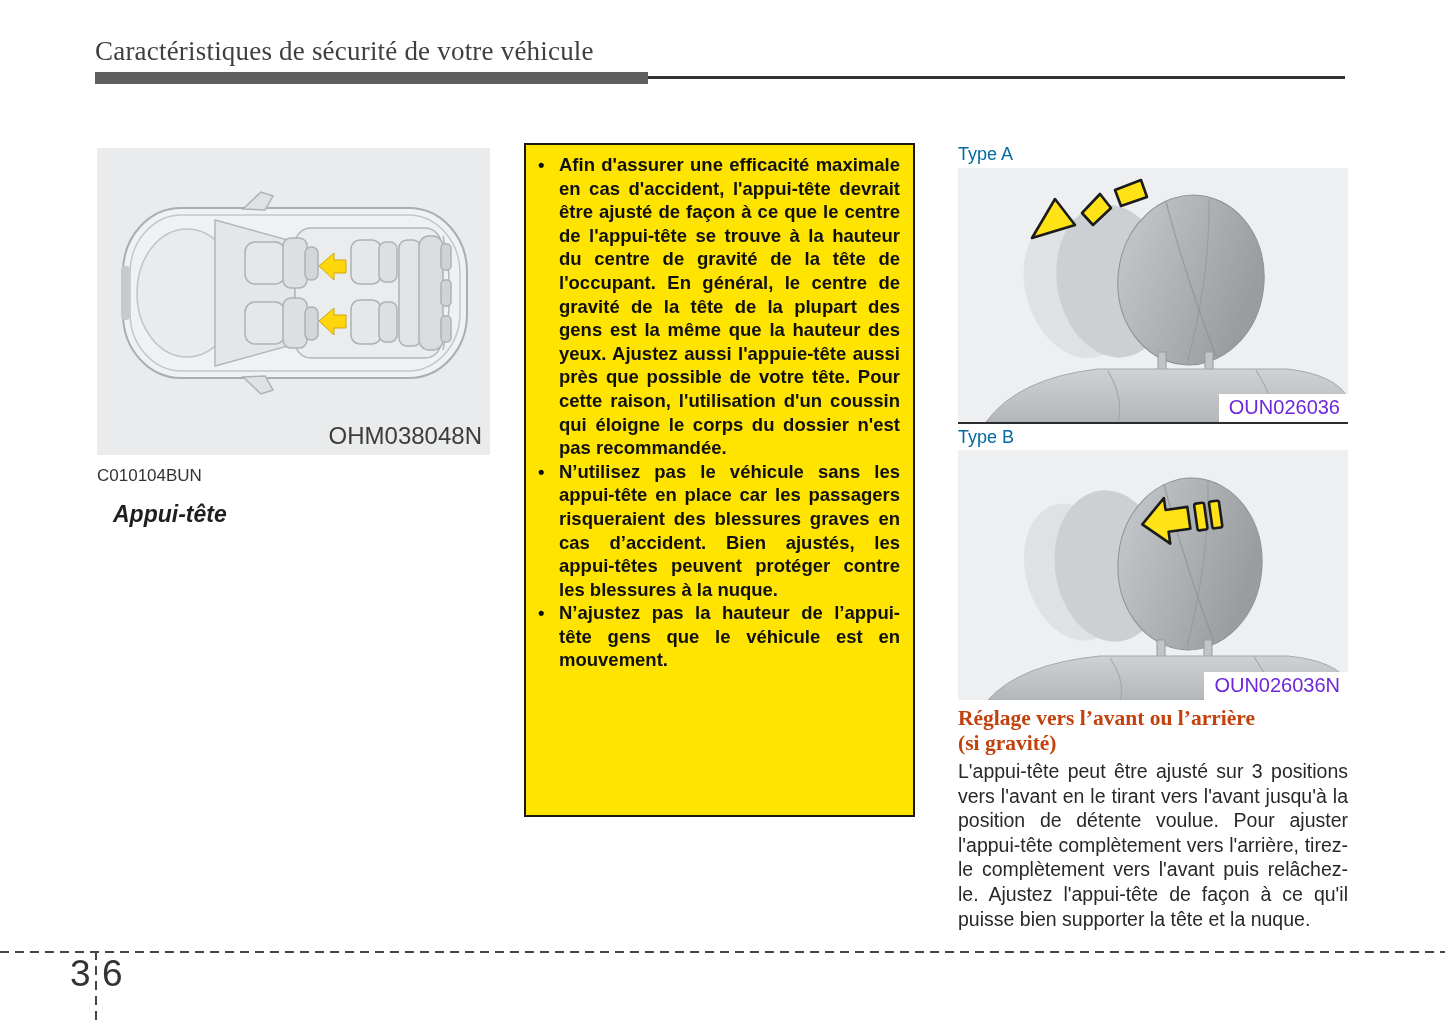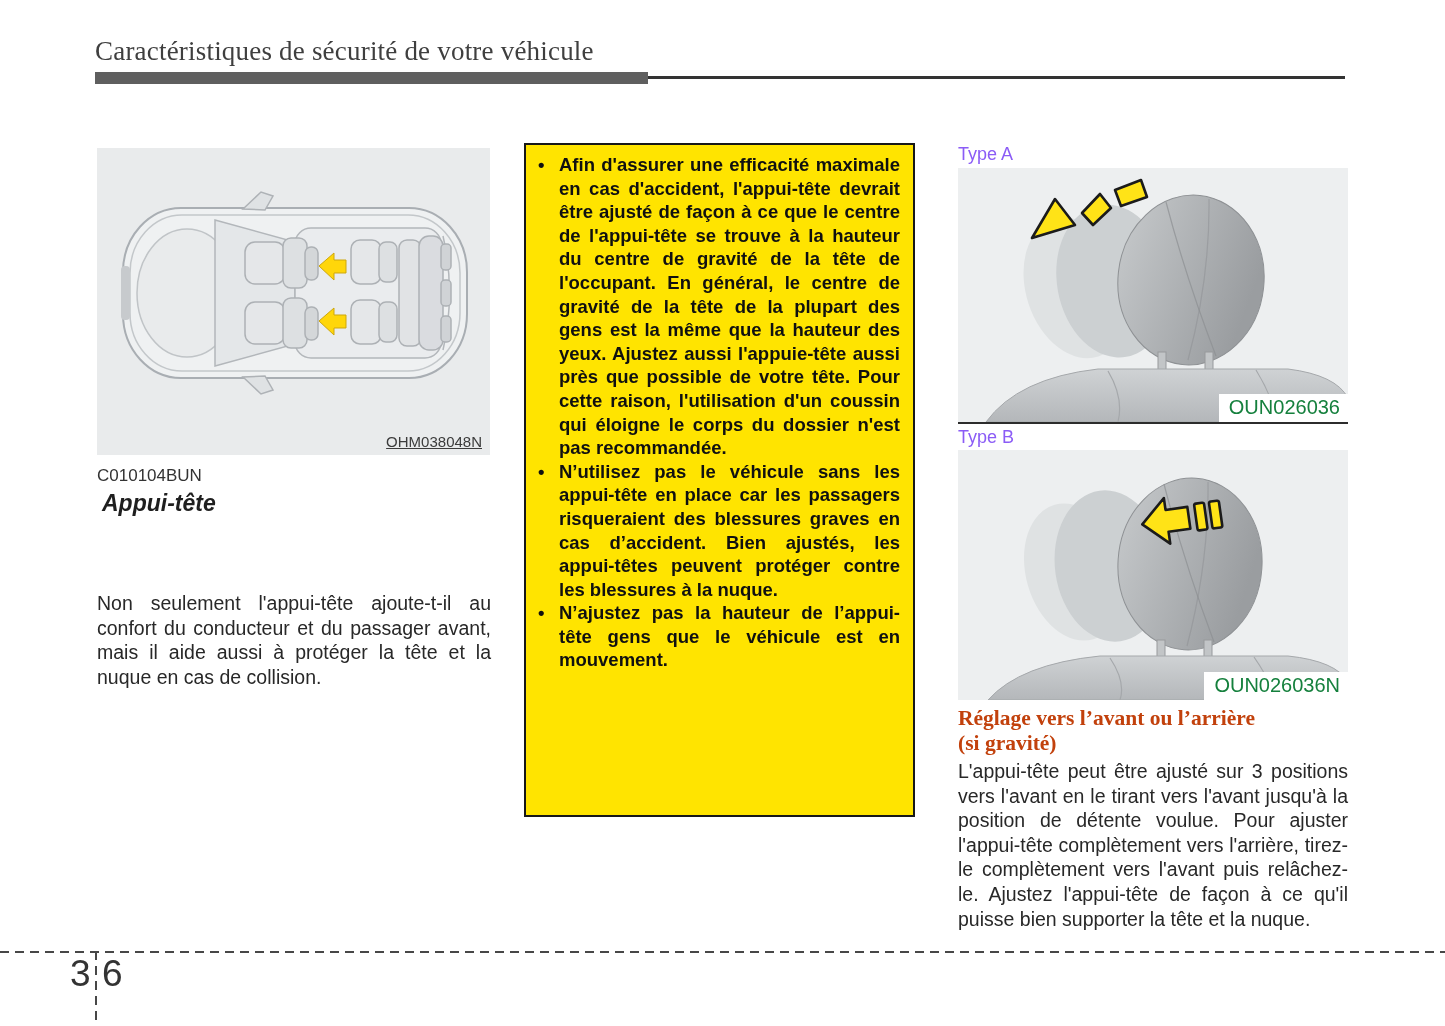--- a/index.html
+++ b/index.html
@@ -8,50 +8,50 @@
 
   
   .page-title{position:absolute;left:95px;top:36px;font-family:"Liberation Serif", serif;
               font-size:27px;color:#3f3f3f;letter-spacing:.2px;white-space:nowrap;}
   .title-bar{position:absolute;left:95px;top:72px;width:553px;height:12px;background:#5f5f5f;}
   .title-rule{position:absolute;left:648px;top:76px;width:697px;height:3px;background:#333333;}
 
   
   .car-figure{position:absolute;left:97px;top:148px;width:393px;height:307px;margin:0;
               background:#e9ebec;}
-  .fig-code{position:absolute;right:8px;bottom:5px;font-size:15px;color:#3c3c3c;text-decoration:underline;}
+  .fig-code{position:absolute;right:8px;bottom:5px;font-size:24px;color:#3c3c3c;}
   .section-code{position:absolute;left:97px;top:466px;font-size:17px;color:#333;text-align:center;}
-  .left-heading{position:absolute;left:97px;top:485px;margin:5px;font-size:23px;
+  .left-heading{position:absolute;left:97px;top:485px;margin:16px;font-size:23px;
                 font-weight:bold;font-style:italic;color:#1f1f1f;}
   .body-par{margin:0;position:absolute;font-size:19.5px;line-height:24.6px;
             text-align:justify;color:#282828;}
   .p1{left:97px;top:515px;width:394px;}
   .p2{left:97px;top:591px;width:394px;}
 
   
   .warning-box{position:absolute;left:524px;top:143px;width:391px;height:674px;
                background:#ffe400;border:2px solid #181818;box-sizing:border-box;}
   .warning-head{display:flex;align-items:center;margin:15px 0 0 18px;gap:11px;}
   .warn-icon{width:33px;height:29px;flex:0 0 auto;}
   .warn-title{font-size:24.5px;font-weight:bold;color:#101010;letter-spacing:.3px;}
   .warn-list{list-style:none;margin:8px 0 0 0;padding:0 13px 0 12px;}
   .warn-list li{display:flex;}
   .warn-list .b{width:21px;flex:0 0 auto;font-size:18.5px;font-weight:bold;
                 line-height:23.6px;color:#101010;}
   .warn-list .t{flex:1;font-size:18.5px;font-weight:bold;line-height:23.6px;
                 text-align:justify;color:#101010;}
 
   
-  .type-label{position:absolute;font-size:18px;color:#8b5cf6;}
+  .type-label{position:absolute;font-size:18px;color:#0369a1;}
   .tla{left:958px;top:144px;}
   .tlb{left:958px;top:427px;}
   .seat-figure{position:absolute;left:958px;width:390px;margin:0;background:#edeff0;}
   .sfa{top:168px;height:256px;border-bottom:2px solid #2c2c2c;box-sizing:border-box;}
   .sfb{top:450px;height:250px;}
-  .img-code-box{position:absolute;right:0;bottom:0;background:#ffffff;color:#15803d;
+  .img-code-box{position:absolute;right:0;bottom:0;background:#ffffff;color:#6d28d9;
                 font-size:20px;padding:2px 8px 3px 10px;}
   .right-heading{position:absolute;left:958px;margin:0;font-family:"Liberation Serif", serif;
                  font-size:21.5px;font-weight:bold;color:#c2410c;}
   .rh1{top:706px;}
   .rh2{top:731px;}
   .p3{left:958px;top:759px;width:390px;}
 
   
   .footer-dash-h{position:absolute;left:0;top:951px;width:1445px;height:2px;
                  background:repeating-linear-gradient(90deg,#474747 0 9px,transparent 9px 15px);}
@@ -116,21 +116,20 @@
       <g fill="#ffd60a" stroke="#cda70c" stroke-width="1">
         <path d="M222 118 L237 105 L237 112 L249 112 L249 125 L237 125 L237 132 Z"></path>
         <path d="M222 173 L237 160 L237 167 L249 167 L249 180 L237 180 L237 187 Z"></path>
       </g>
     </svg>
     <span class="fig-code">OHM038048N</span>
   </figure>
 
   <div class="section-code">C010104BUN</div>
   <h2 class="left-heading">Appui-tête</h2>
-  <p class="body-par p2">Non seulement l'appui-tête ajoute-t-il au confort du conducteur et du passager avant, mais il aide aussi à protéger la tête et la nuque en cas de collision.</p>
 
   <aside class="warning-box">
     <ul class="warn-list">
       <li>
         <span class="b">•</span>
         <span class="t">Afin d'assurer une efficacité maximale en cas d'accident, l'appui-tête devrait être ajusté de façon à ce que le centre de l'appui-tête se trouve à la hauteur du centre de gravité de la tête de l'occupant. En général, le centre de gravité de la tête de la plupart des gens est la même que la hauteur des yeux. Ajustez aussi l'appuie-tête aussi près que possible de votre tête. Pour cette raison, l'utilisation d'un coussin qui éloigne le corps du dossier n'est pas recommandée.</span>
       </li>
       <li>
         <span class="b">•</span>
         <span class="t">N’utilisez pas le véhicule sans les appui-tête en place car les passagers risqueraient des blessures graves en cas d’accident. Bien ajustés, les appui-têtes peuvent protéger contre les blessures à la nuque.</span>

